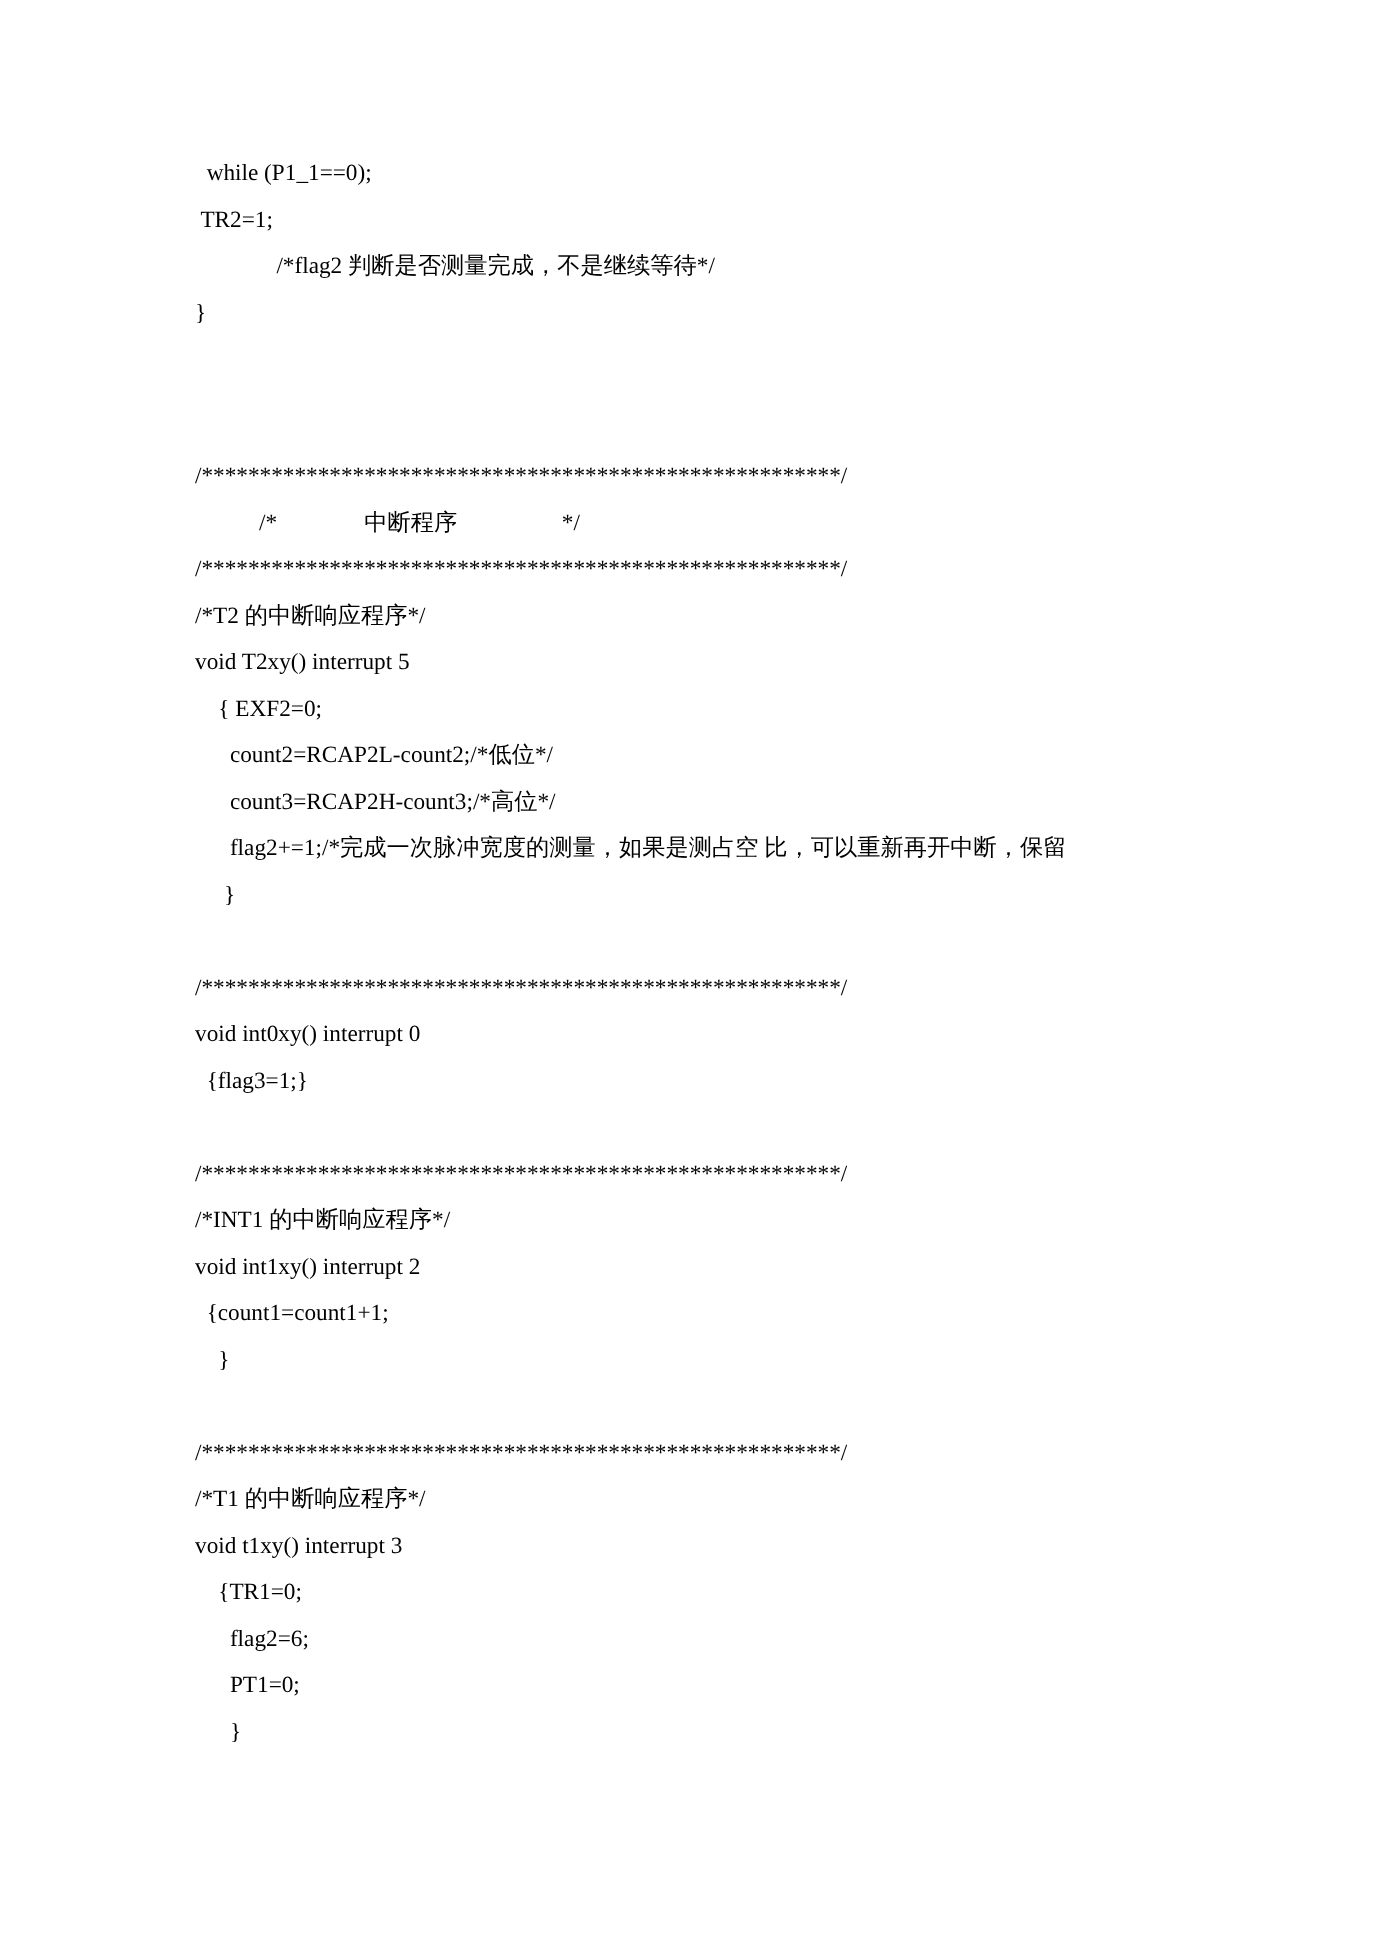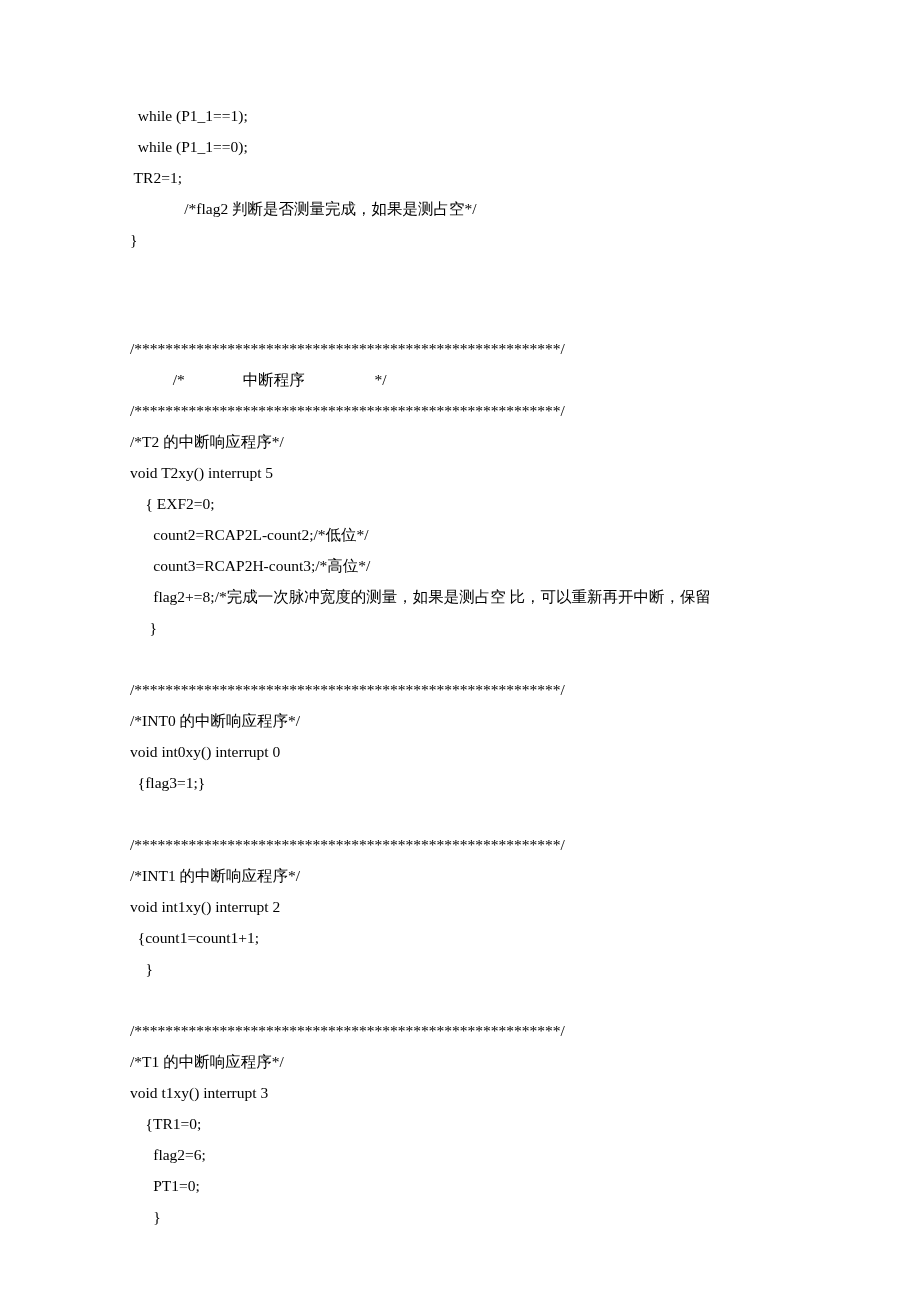--- a/index.html
+++ b/index.html
@@ -22,43 +22,41 @@
     font-family: "SimSun", "Times New Roman", serif;
   }
   .blank { height: 2em; }
   .blank-big { height: 5em; }
 </style>
 </head>
 <body>
 
 <div class="page">
 
-  <div class="code-line">  while (P1_1==1);</div>
   <div class="code-line">  while (P1_1==0);</div>
   <div class="code-line"> TR2=1;</div>
-  <div class="code-line">              /*flag2 判断是否测量完成，如果是测占空*/</div>
+  <div class="code-line">              /*flag2 判断是否测量完成，不是继续等待*/</div>
   <div class="code-line">}</div>
 
   <div class="blank-big"></div>
 
   <div class="code-line">/*******************************************************/</div>
   <div class="code-line">           /*               中断程序                  */</div>
   <div class="code-line">/*******************************************************/</div>
   <div class="code-line">/*T2 的中断响应程序*/</div>
   <div class="code-line">void T2xy() interrupt 5</div>
   <div class="code-line">    { EXF2=0;</div>
   <div class="code-line">      count2=RCAP2L-count2;/*低位*/</div>
   <div class="code-line">      count3=RCAP2H-count3;/*高位*/</div>
-  <div class="code-line">      flag2+=8;/*完成一次脉冲宽度的测量，如果是测占空 比，可以重新再开中断，保留</div>
+  <div class="code-line">      flag2+=1;/*完成一次脉冲宽度的测量，如果是测占空 比，可以重新再开中断，保留</div>
   <div class="code-line">     }</div>
 
   <div class="blank"></div>
 
   <div class="code-line">/*******************************************************/</div>
-  <div class="code-line">/*INT0 的中断响应程序*/</div>
   <div class="code-line">void int0xy() interrupt 0</div>
   <div class="code-line">  {flag3=1;}</div>
 
   <div class="blank"></div>
 
   <div class="code-line">/*******************************************************/</div>
   <div class="code-line">/*INT1 的中断响应程序*/</div>
   <div class="code-line">void int1xy() interrupt 2</div>
   <div class="code-line">  {count1=count1+1;</div>
   <div class="code-line">    }</div>

